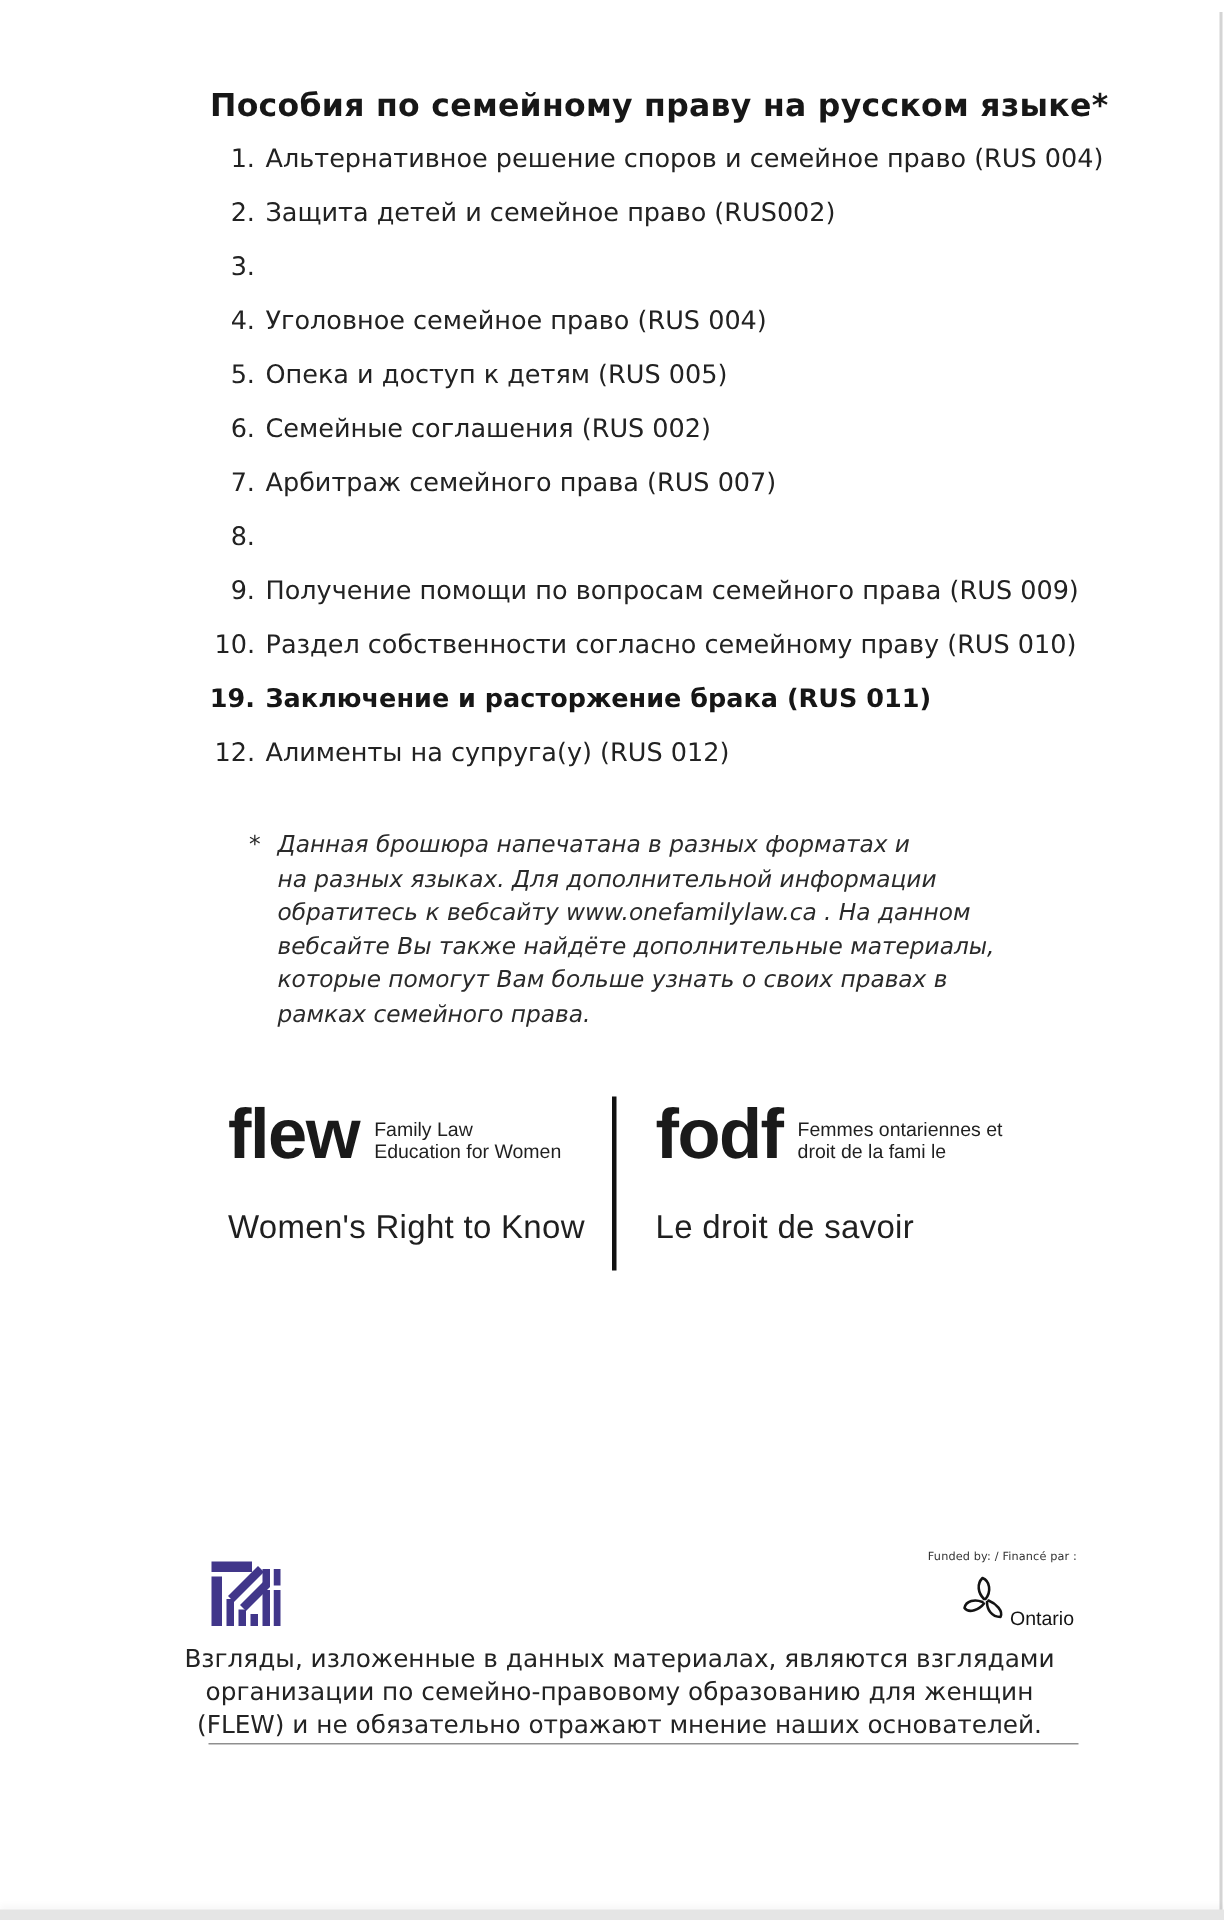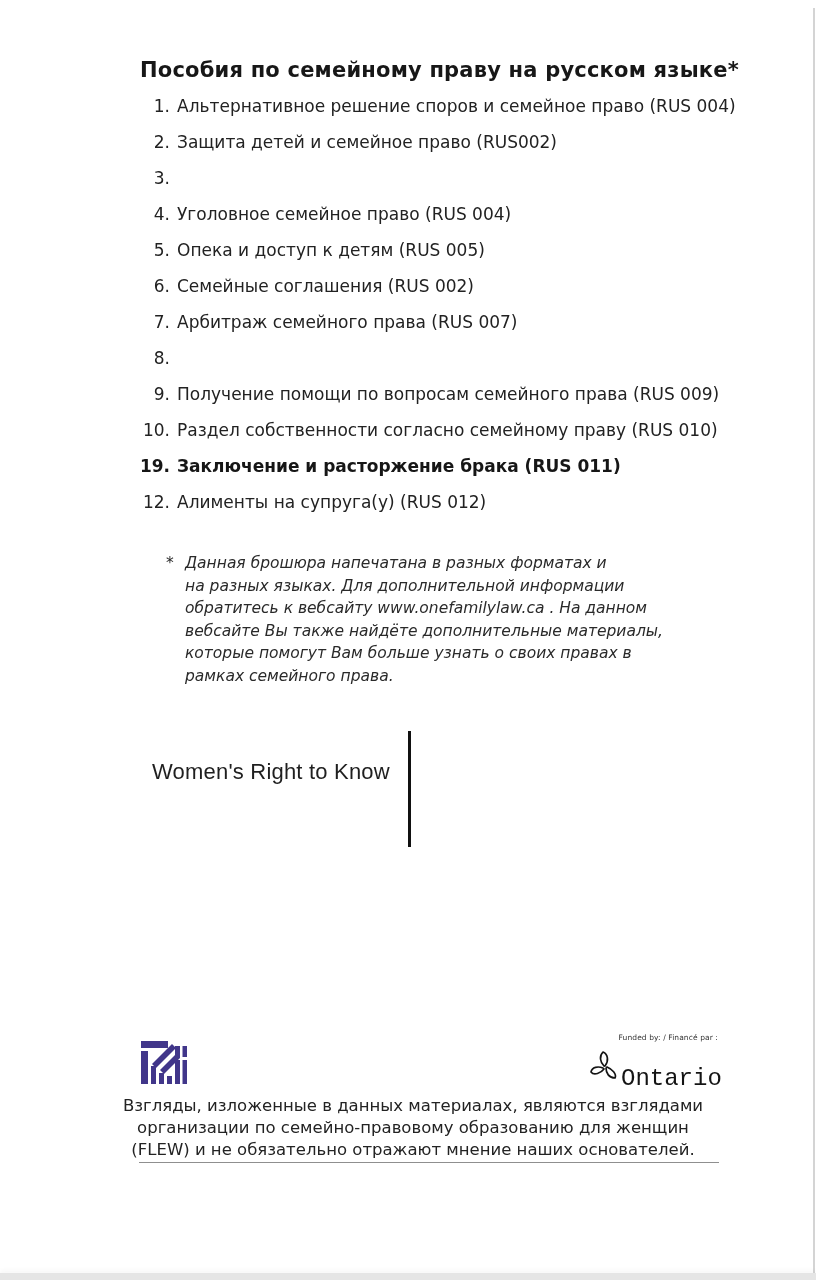--- a/index.html
+++ b/index.html
@@ -66,22 +66,22 @@
   .lfo-mark { display: block; margin-right: 9px; }
   .lfo-name {
     font-size: 13.5px; line-height: 15.5px; font-weight: bold; color: #2b2b2b;
     white-space: pre-line; padding-top: 3px; letter-spacing: 0.1px;
   }
   .funded-block { position: absolute; left: 590px; top: 1033px; width: 128px; text-align: right; }
   .funded-label { font-size: 7.5px; color: #333; letter-spacing: 0.1px; }
   .ontario-logo { display: inline-flex; align-items: flex-end; margin-top: 8px; margin-right: 2px; }
   .trillium { display: block; }
   .ontario-word {
-    font-family: Liberation Mono, monospace;
-    font-size: 24px; color: #141414; margin-left: 1px; line-height: 18px;
+    font-family: Liberation Sans, sans-serif;
+    font-size: 13px; color: #141414; margin-left: 1px; line-height: 18px;
   }
 
   
   .disclaimer {
     position: absolute; left: 90px; top: 1095px; width: 646px;
     text-align: center; font-size: 16.5px; line-height: 22px; color: #232323;
     white-space: pre-line;
   }
   .bottom-rule {
     position: absolute; left: 139px; top: 1162px; width: 580px; height: 1px;
@@ -158,25 +158,38 @@
   <span class="pre">Данная брошюра напечатана в разных форматах и
 на разных языках. Для дополнительной информации
 обратитесь к вебсайту www.onefamilylaw.ca . На данном
 вебсайте Вы также найдёте дополнительные материалы,
 которые помогут Вам больше узнать о своих правах в
 рамках семейного права.</span>
 </div>
 
 <div class="brand-row">
   <div class="brand-block flew">
+    <div class="brand-top">
+      <span class="wordmark">flew</span>
+      <span class="tagline">Family Law
+Education for Women</span>
+    </div>
     <div class="slogan">Women's Right to Know</div>
   </div>
 
   <div class="brand-divider"></div>
 
+  <div class="brand-block fodf">
+    <div class="brand-top">
+      <span class="wordmark">fodf</span>
+      <span class="tagline">Femmes ontariennes et
+droit de la fami le</span>
+    </div>
+    <div class="slogan">Le droit de savoir</div>
+  </div>
 </div>
 
 <div class="lfo-block">
   <span class="lfo-mark">
     <svg width="48" height="48" viewBox="0 0 48 48" xmlns="http://www.w3.org/2000/svg">
       <g fill="#41368a">
         <rect x="1" y="3" width="27" height="7"></rect>
         <rect x="1" y="13" width="7" height="33"></rect>
         <path d="M12 26 L32 6 L36 10 L16 30 Z"></path>
         <path d="M20 32 L38 14 L42 18 L24 36 Z"></path>

